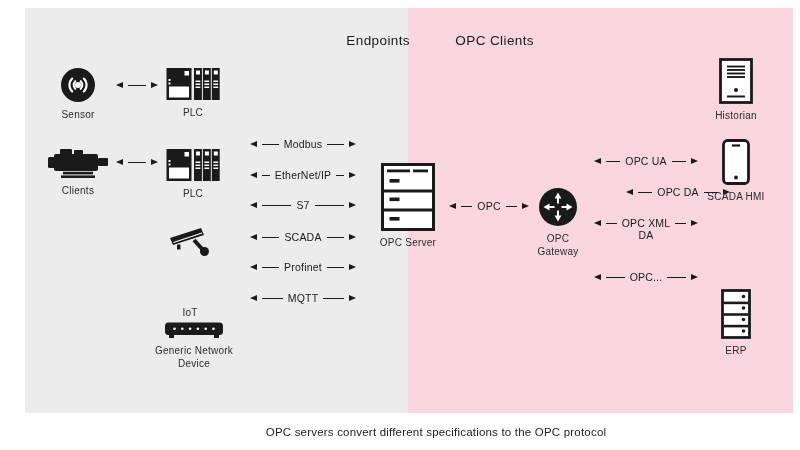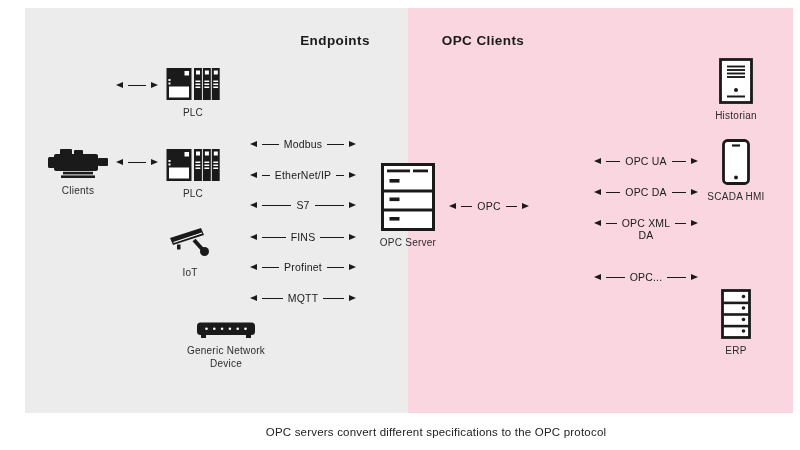--- a/index.html
+++ b/index.html
@@ -2,24 +2,24 @@
 <html><head>
 <meta charset="utf-8">
 <style>
   html,body{margin:0;padding:0;background:#fff;}
   body{width:800px;height:450px;position:relative;overflow:hidden;
        font-family:"Liberation Sans","DejaVu Sans",sans-serif;color:#1a1a1a;}
   .stage{position:absolute;left:0;top:0;width:800px;height:450px;}
   .region{position:absolute;top:8px;height:405px;}
   #region-endpoints{left:25px;width:383px;}
   #region-clients{left:408px;width:385px;}
-  .section-title{position:absolute;top:33px;font-size:13.5px;font-weight:bold;
-       letter-spacing:.4px;text-align:center;color:#1a1a1a;}
+  .section-title{position:absolute;top:33px;font-size:13.5px;font-weight:normal;
+       letter-spacing:.4px;text-align:right;color:#1a1a1a;}
   #title-endpoints{left:260px;width:150px;}
-  #title-clients{left:408px;width:150px;}
+  #title-clients{left:384px;width:150px;}
   .device{position:absolute;display:flex;flex-direction:column;align-items:center;}
   .device .dlabel{margin-top:6px;font-size:10px;line-height:1.25;text-align:center;
        color:#2b2b2b;letter-spacing:.25px;}
   .arrow-row{position:absolute;display:flex;align-items:center;gap:5px;height:10px;justify-content:center;}
   .ah{width:0;height:0;flex:0 0 auto;}
   .ah-l{border-top:3.6px solid transparent;border-bottom:3.6px solid transparent;border-right:7.5px solid #1a1a1a;}
   .ah-r{border-top:3.6px solid transparent;border-bottom:3.6px solid transparent;border-left:7.5px solid #1a1a1a;}
   .aline{flex:1 1 auto;height:0;border-top:1.4px solid #1a1a1a;}
   .alabel{flex:0 0 auto;font-size:10.5px;color:#1a1a1a;white-space:nowrap;letter-spacing:.2px;}
   .sub-label{position:absolute;font-size:10.5px;text-align:center;color:#1a1a1a;letter-spacing:.2px;}
@@ -30,20 +30,31 @@
 <body>
 
 <div class="stage">
 
   <div class="region" id="region-endpoints" style="background-color: rgb(236, 236, 236);"></div>
   <div class="region" id="region-clients" style="background-color: rgb(249, 214, 224);"></div>
 
   <div class="section-title" id="title-endpoints">Endpoints</div>
   <div class="section-title" id="title-clients">OPC Clients</div>
 
+  <div class="device" style="left:38px;top:67px;width:80px;">
+    <svg width="36" height="36" viewBox="0 0 36 36">
+      <circle cx="18" cy="18" r="17" fill="#1a1a1a"></circle>
+      <circle cx="18" cy="18" r="3" fill="#fff"></circle>
+      <path d="M12.2 11.5 a9 9 0 0 0 0 13" stroke="#fff" stroke-width="2.1" fill="none" stroke-linecap="round"></path>
+      <path d="M15.3 14.2 a5.3 5.3 0 0 0 0 7.6" stroke="#fff" stroke-width="2.1" fill="none" stroke-linecap="round"></path>
+      <path d="M23.8 11.5 a9 9 0 0 1 0 13" stroke="#fff" stroke-width="2.1" fill="none" stroke-linecap="round"></path>
+      <path d="M20.7 14.2 a5.3 5.3 0 0 1 0 7.6" stroke="#fff" stroke-width="2.1" fill="none" stroke-linecap="round"></path>
+    </svg>
+    <div class="dlabel">Sensor</div>
+  </div>
 
   <div class="arrow-row" style="left:116px;top:80px;width:42px;">
     <span class="ah ah-l"></span>
     <span class="aline"></span>
     <span class="ah ah-r"></span>
   </div>
 
   <div class="device" style="left:153px;top:67px;width:80px;">
     <svg width="54" height="34" viewBox="0 0 54 34">
       <rect x="0.5" y="1" width="25" height="32" fill="#1a1a1a"></rect>
@@ -118,32 +129,32 @@
           <rect x="38.4" y="16.5" width="4.8" height="1.5"></rect>
           <rect x="38.4" y="19.5" width="4.8" height="1.5"></rect>
         <rect x="47.3" y="13.5" width="4.8" height="1.5"></rect>
           <rect x="47.3" y="16.5" width="4.8" height="1.5"></rect>
           <rect x="47.3" y="19.5" width="4.8" height="1.5"></rect>
       </g>
     </svg>
     <div class="dlabel">PLC</div>
   </div>
 
-  <div class="device" style="left:150px;top:225px;width:80px;">
+  <div class="device" style="left:150px;top:225px;width:80px;gap:40px;">
     <svg width="44" height="36" viewBox="0 0 44 36">
       <polygon points="2,13 33,3 36,10 5,20" fill="#1a1a1a"></polygon>
       <line x1="5.5" y1="17.5" x2="34" y2="8" stroke="#fff" stroke-width="1.3"></line>
       <rect x="9" y="19.5" width="3.5" height="5" fill="#1a1a1a"></rect>
       <line x1="26" y1="15" x2="35" y2="25" stroke="#1a1a1a" stroke-width="4"></line>
       <circle cx="36.5" cy="26.5" r="4.5" fill="#1a1a1a"></circle>
     </svg>
     <div class="dlabel">IoT</div>
   </div>
 
-  <div class="device" style="left:149px;top:321px;width:90px;margin-left:32px;">
+  <div class="device" style="left:149px;top:321px;width:90px;">
     <svg width="60" height="18" viewBox="0 0 60 18">
       <rect x="1" y="1.5" width="58" height="12.5" rx="3.5" fill="#1a1a1a"></rect>
       <g fill="#fff">
         <circle cx="10.5" cy="7.8" r="1.3"></circle>
           <circle cx="18.3" cy="7.8" r="1.3"></circle>
           <circle cx="26.1" cy="7.8" r="1.3"></circle>
         <circle cx="33.9" cy="7.8" r="1.3"></circle>
           <circle cx="41.7" cy="7.8" r="1.3"></circle>
           <circle cx="49.5" cy="7.8" r="1.3"></circle>
       </g>
@@ -170,21 +181,21 @@
   <div class="arrow-row" style="left:250px;top:200px;width:106px;">
     <span class="ah ah-l"></span>
       <span class="aline"></span>
     <span class="alabel">S7</span>
     <span class="aline"></span>
       <span class="ah ah-r"></span>
   </div>
   <div class="arrow-row" style="left:250px;top:232px;width:106px;">
     <span class="ah ah-l"></span>
       <span class="aline"></span>
-    <span class="alabel">FINS</span>
+    <span class="alabel">SCADA</span>
     <span class="aline"></span>
       <span class="ah ah-r"></span>
   </div>
   <div class="arrow-row" style="left:250px;top:262px;width:106px;">
     <span class="ah ah-l"></span>
       <span class="aline"></span>
     <span class="alabel">Profinet</span>
     <span class="aline"></span>
       <span class="ah ah-r"></span>
   </div>
@@ -211,29 +222,47 @@
   </div>
 
   <div class="arrow-row" style="left:449px;top:201px;width:80px;">
     <span class="ah ah-l"></span>
       <span class="aline"></span>
     <span class="alabel">OPC</span>
     <span class="aline"></span>
       <span class="ah ah-r"></span>
   </div>
 
+  <div class="device" style="left:528px;top:187px;width:60px;">
+    <svg width="40" height="40" viewBox="0 0 40 40">
+      <circle cx="20" cy="20" r="19" fill="#1a1a1a"></circle>
+      <g stroke="#fff" stroke-width="2">
+        <line x1="20" y1="16.5" x2="20" y2="10.5"></line>
+        <line x1="20" y1="23.5" x2="20" y2="29.5"></line>
+        <line x1="16.5" y1="20" x2="10.5" y2="20"></line>
+        <line x1="23.5" y1="20" x2="29.5" y2="20"></line>
+      </g>
+      <g fill="#fff">
+        <polygon points="20,5.5 16.6,11.5 23.4,11.5"></polygon>
+        <polygon points="20,34.5 16.6,28.5 23.4,28.5"></polygon>
+        <polygon points="5.5,20 11.5,16.6 11.5,23.4"></polygon>
+        <polygon points="34.5,20 28.5,16.6 28.5,23.4"></polygon>
+      </g>
+    </svg>
+    <div class="dlabel">OPC Gateway</div>
+  </div>
 
   <div class="arrow-row" style="left:594px;top:156px;width:104px;">
     <span class="ah ah-l"></span>
       <span class="aline"></span>
     <span class="alabel">OPC UA</span>
     <span class="aline"></span>
       <span class="ah ah-r"></span>
   </div>
-  <div class="arrow-row" style="left:594px;top:187px;width:104px;">
+  <div class="arrow-row" style="left:626px;top:187px;width:104px;">
     <span class="ah ah-l"></span>
       <span class="aline"></span>
     <span class="alabel">OPC DA</span>
     <span class="aline"></span>
       <span class="ah ah-r"></span>
   </div>
   <div class="arrow-row" style="left:594px;top:218px;width:104px;">
     <span class="ah ah-l"></span>
       <span class="aline"></span>
     <span class="alabel">OPC XML</span>

